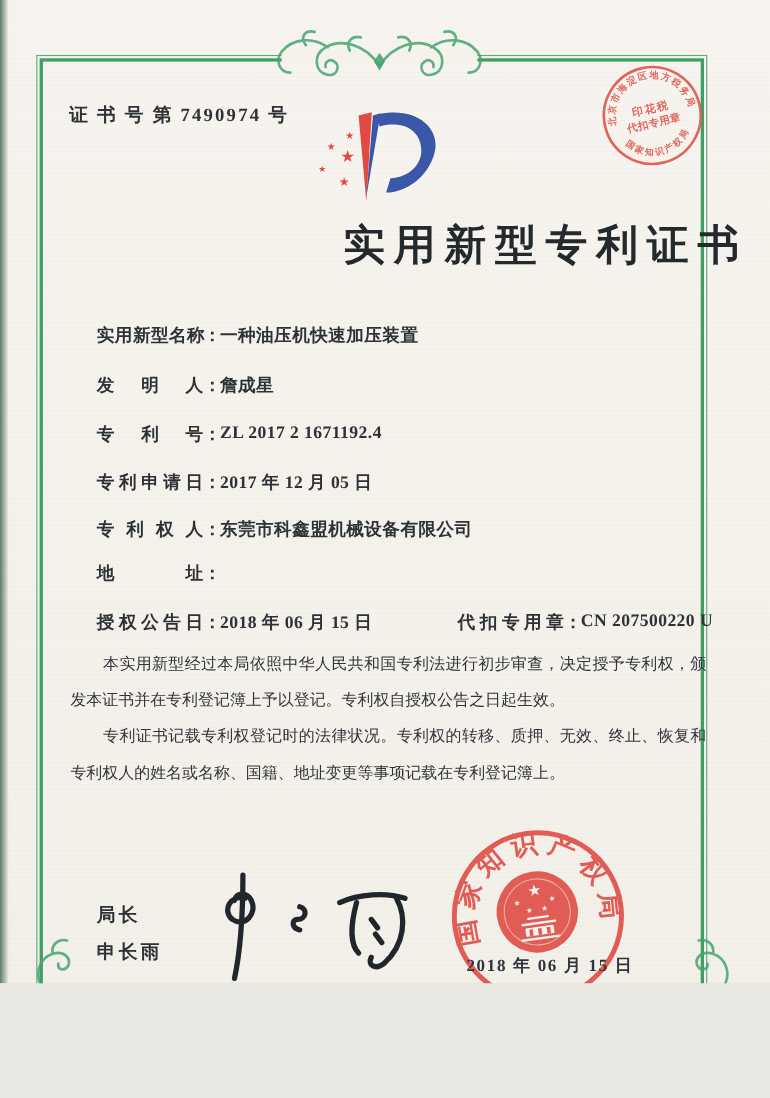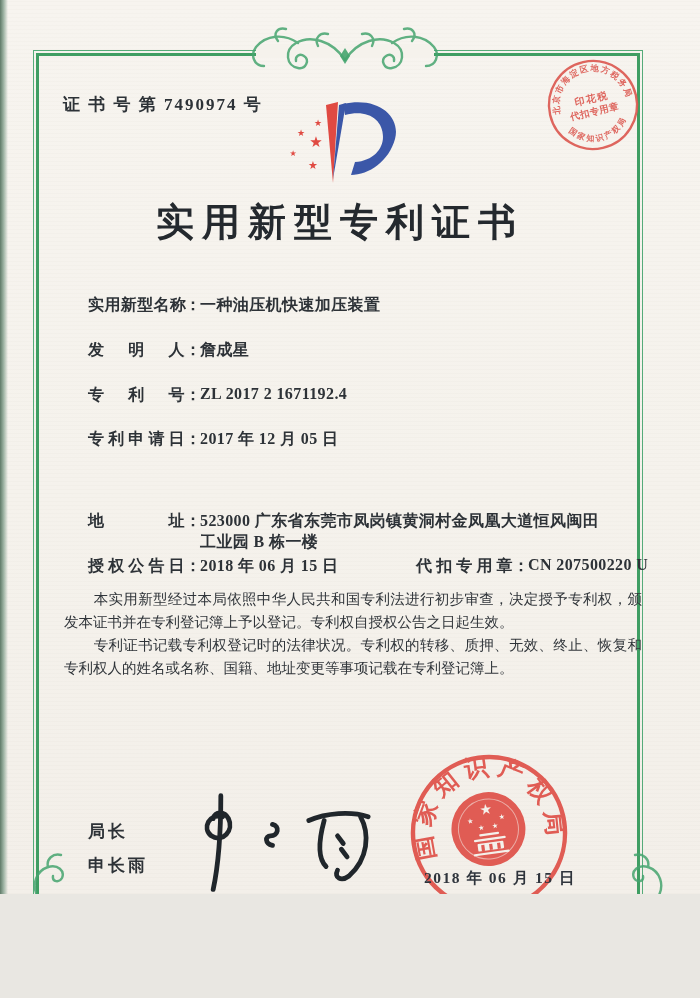--- a/index.html
+++ b/index.html
@@ -19,30 +19,30 @@
   }
   .frame-outer{
     position:absolute;left:33px;top:50px;width:608px;height:900px;
     border:1px solid #55ab79;z-index:1;
   }
   .frame-inner{position:absolute;inset:2px;border:3px solid #3f9e63;}
   .orn{position:absolute;z-index:3;}
   .cert-no{position:absolute;left:63px;top:93px;font-size:17px;font-weight:600;letter-spacing:2px;z-index:2;}
   .logo{position:absolute;left:281px;top:99px;z-index:2;}
   .title{
-    position:absolute;left:0;top:197px;width:680px;text-align:center;z-index:2;
+    position:absolute;left:0;top:197px;width:680px;text-align:right;z-index:2;
     font-size:38px;font-weight:700;letter-spacing:8px;color:#24292e;
   }
   .frow{position:absolute;left:64px;font-size:16px;font-weight:600;white-space:nowrap;z-index:2;letter-spacing:0.4px;margin-left:24px;}
   .flabel{display:inline-block;width:97px;text-align:justify;text-align-last:justify;vertical-align:top;}
   .fcolon{display:inline-block;width:15px;vertical-align:top;}
   .fval{display:inline-block;vertical-align:top;}
   .paras{
     position:absolute;left:64px;top:588px;width:578px;z-index:2;
-    font-size:14.5px;line-height:23px;text-align:justify;font-weight:500;color:#30353a;
+    font-size:14.5px;line-height:33px;text-align:justify;font-weight:500;color:#30353a;
   }
   .paras p{margin:0;text-indent:2.05em;}
   .signoff-role{position:absolute;left:88px;top:820px;font-size:17px;font-weight:700;letter-spacing:3px;z-index:2;}
   .signoff-name{position:absolute;left:88px;top:854px;font-size:17px;font-weight:700;letter-spacing:3px;z-index:2;}
   .signature{position:absolute;left:168px;top:788px;z-index:3;}
   .seal{position:absolute;left:407px;top:751px;z-index:4;transform:rotate(-8deg);opacity:0.92;}
   .seal-date{
     position:absolute;left:424px;top:868px;z-index:6;
     font-size:15.5px;font-weight:700;letter-spacing:1.5px;color:#2f343c;white-space:nowrap;
   }
@@ -122,22 +122,25 @@
   </div>
   <div class="frow" style="top:340px">
     <span class="flabel">发明人</span><span class="fcolon">：</span><span class="fval">詹成星</span>
   </div>
   <div class="frow" style="top:385px">
     <span class="flabel">专利号</span><span class="fcolon">：</span><span class="fval">ZL 2017 2 1671192.4</span>
   </div>
   <div class="frow" style="top:429px">
     <span class="flabel">专利申请日</span><span class="fcolon">：</span><span class="fval">2017 年 12 月 05 日</span>
   </div>
+  <div class="frow" style="top:471px">
+    <span class="flabel">专利权人</span><span class="fcolon">：</span><span class="fval">东莞市科鑫盟机械设备有限公司</span>
+  </div>
   <div class="frow" style="top:511px">
-    <span class="flabel">地址</span><span class="fcolon">：</span><span class="fval"><span style="display:block">523000 广东省东莞市凤岗镇黄洞村金凤凰大道恒风闽田</span><span style="display:block">工业园 B 栋一楼</span></span>
+    <span class="flabel">地址</span><span class="fcolon">：</span>
   </div>
   <div class="frow" style="top:556px">
     <span class="flabel">授权公告日</span><span class="fcolon">：</span><span class="fval">2018 年 06 月 15 日</span>
   </div>
   <div class="frow" style="top:556px;left:392px">
     <span class="flabel">代扣专用章</span><span class="fcolon">：</span><span class="fval">CN 207500220 U</span>
   </div>
 
   <div class="paras">
     <p>本实用新型经过本局依照中华人民共和国专利法进行初步审查，决定授予专利权，颁发本证书并在专利登记簿上予以登记。专利权自授权公告之日起生效。</p>

